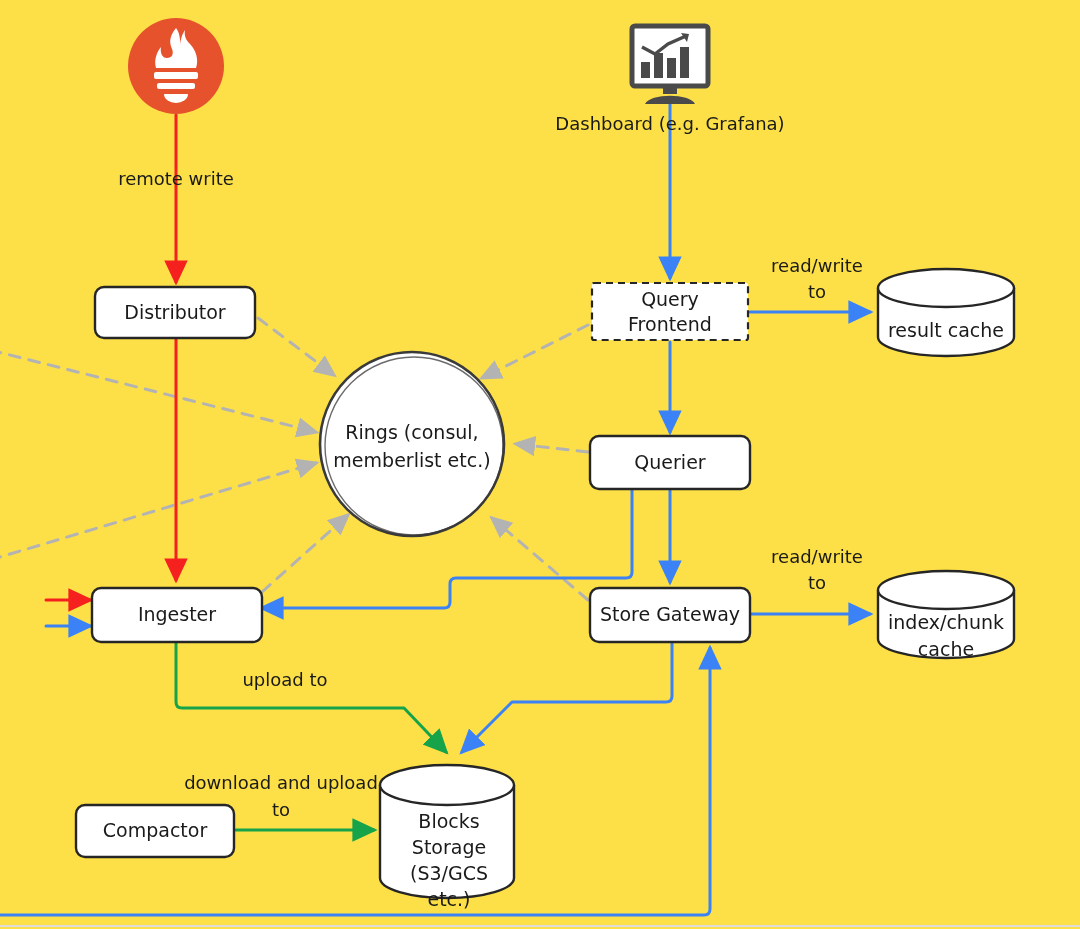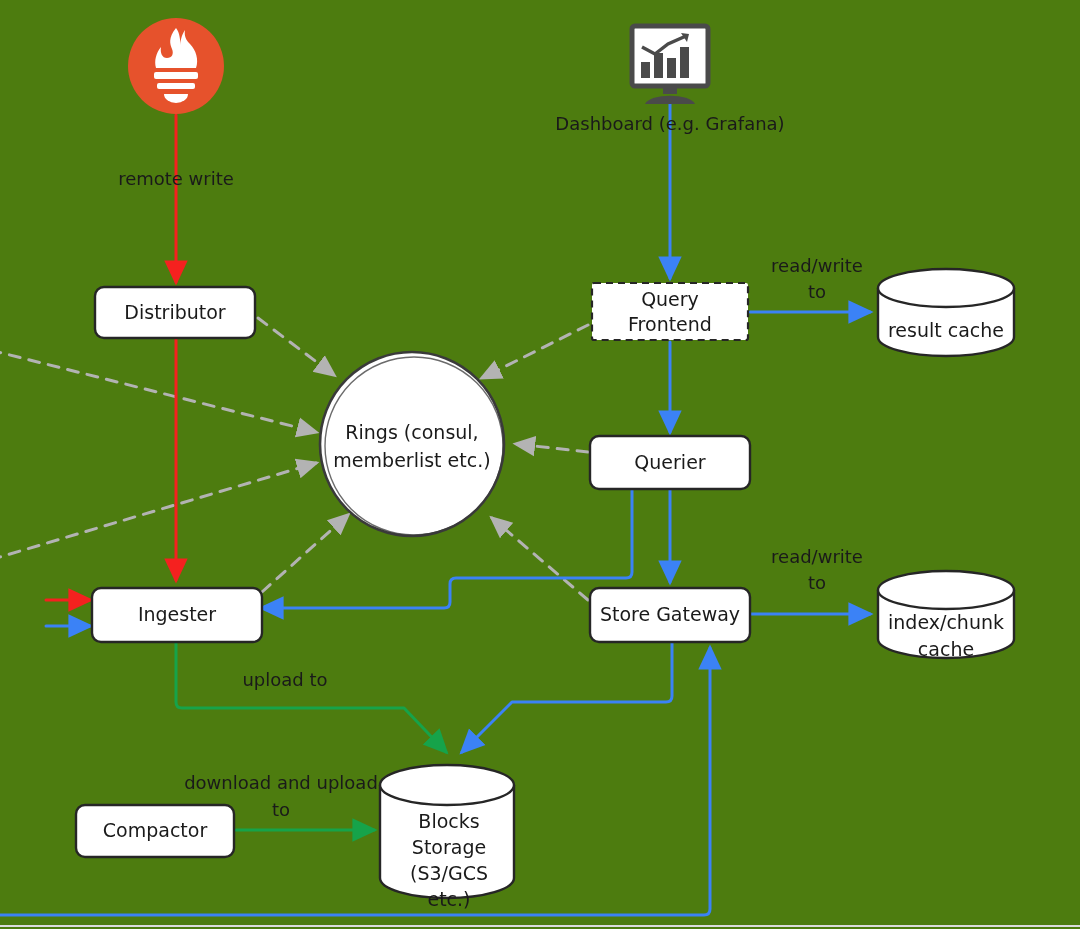--- a/index.html
+++ b/index.html
@@ -8,21 +8,21 @@
     padding: 0;
     background: #ffffff;
   }
   body {
     font-family: "DejaVu Sans", sans-serif;
   }
   #canvas-wrap {
     position: relative;
     width: 1080px;
     height: 929px;
-    background: #4d7c0f;
+    background: #fde047;
     overflow: hidden;
   }
   svg#diagram {
     position: absolute;
     left: 0;
     top: 0;
     width: 1080px;
     height: 929px;
   }
   .node-label {

